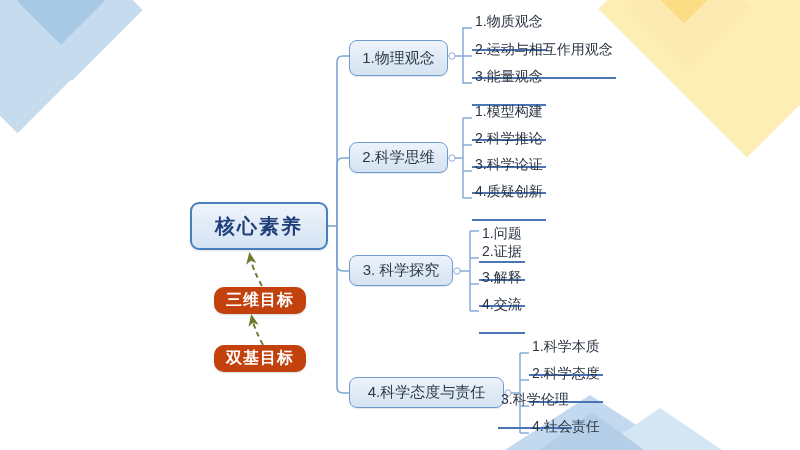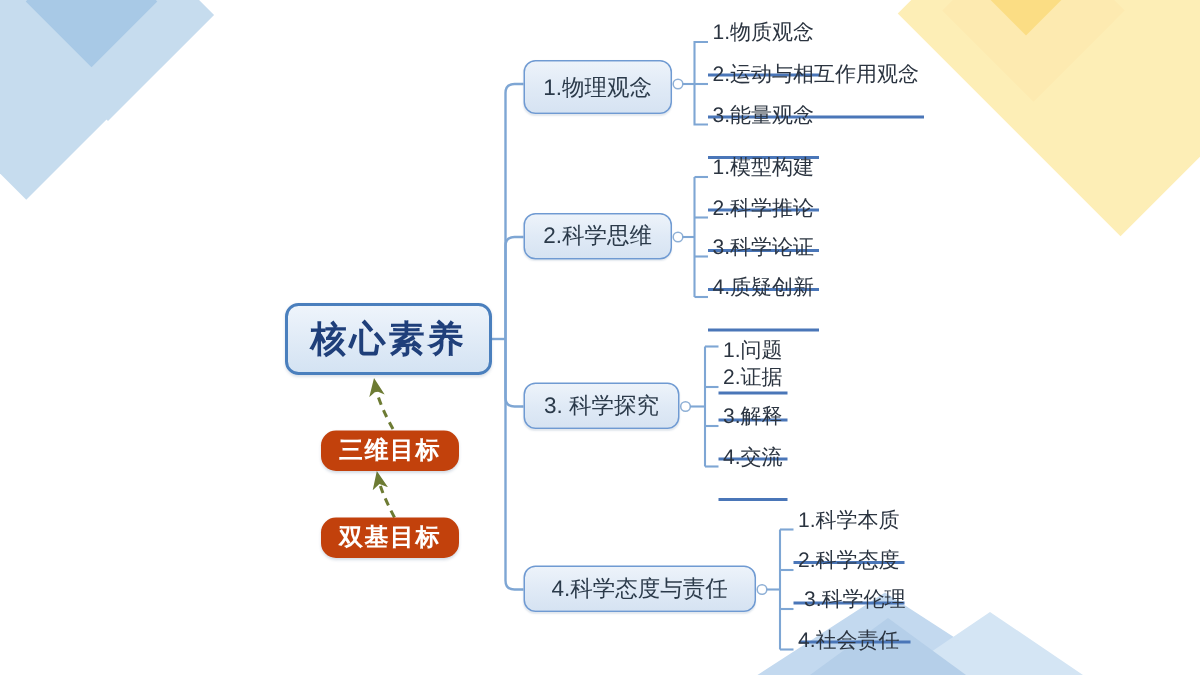--- a/index.html
+++ b/index.html
@@ -58,21 +58,21 @@
     white-space: nowrap;
   }
 
   #center-node {
     left: 190px; top: 202px;
     width: 138px; height: 48px;
     border: 2px solid #4a7fbd;
     border-radius: 9px;
     background: linear-gradient(to bottom, #eef4fb 0%, #e2ecf7 45%, #d4e3f3 100%);
     color: #1f3f7a;
-    font-size: 24px;
+    font-size: 20px;
     font-weight: bold;
     letter-spacing: 2px;
     box-shadow: 0 1px 2px rgba(60,90,130,0.18);
   }
 
   .goal-node {
     border-radius: 10px;
     background: #c2410c;
     color: #ffffff;
     font-size: 16px;
@@ -198,16 +198,16 @@
   <div class="leaf" style="left:472px; top:155px;">3.科学论证</div>
   <div class="leaf" style="left:472px; top:182px;">4.质疑创新</div>
 
   <div class="leaf" style="left:479px; top:224px;">1.问题</div>
   <div class="leaf" style="left:479px; top:242px;">2.证据</div>
   <div class="leaf" style="left:479px; top:268px;">3.解释</div>
   <div class="leaf" style="left:479px; top:295px;">4.交流</div>
 
   <div class="leaf" style="left:529px; top:337px;">1.科学本质</div>
   <div class="leaf" style="left:529px; top:364px;">2.科学态度</div>
-  <div class="leaf" style="left:533px; top:390px;">3.科学伦理</div>
+  <div class="leaf" style="left:498px; top:390px;">3.科学伦理</div>
   <div class="leaf" style="left:529px; top:417px;">4.社会责任</div>
 
 </div>
 
 </body></html>

